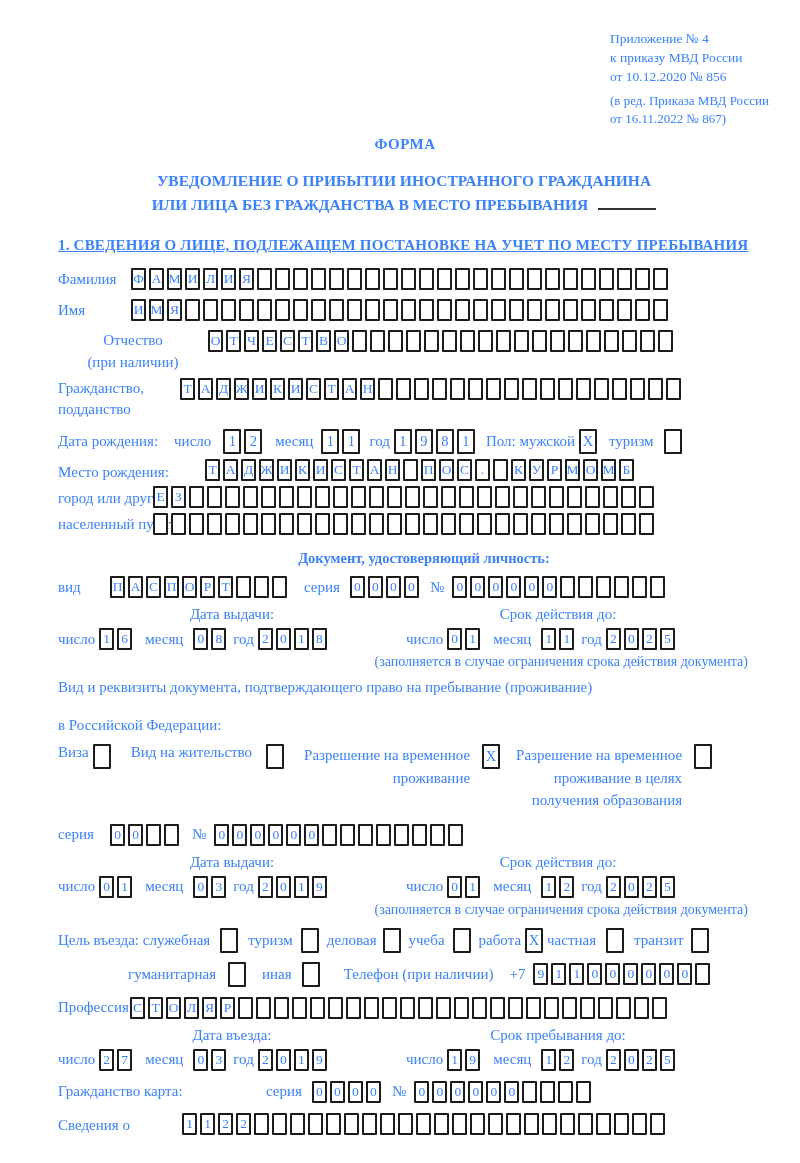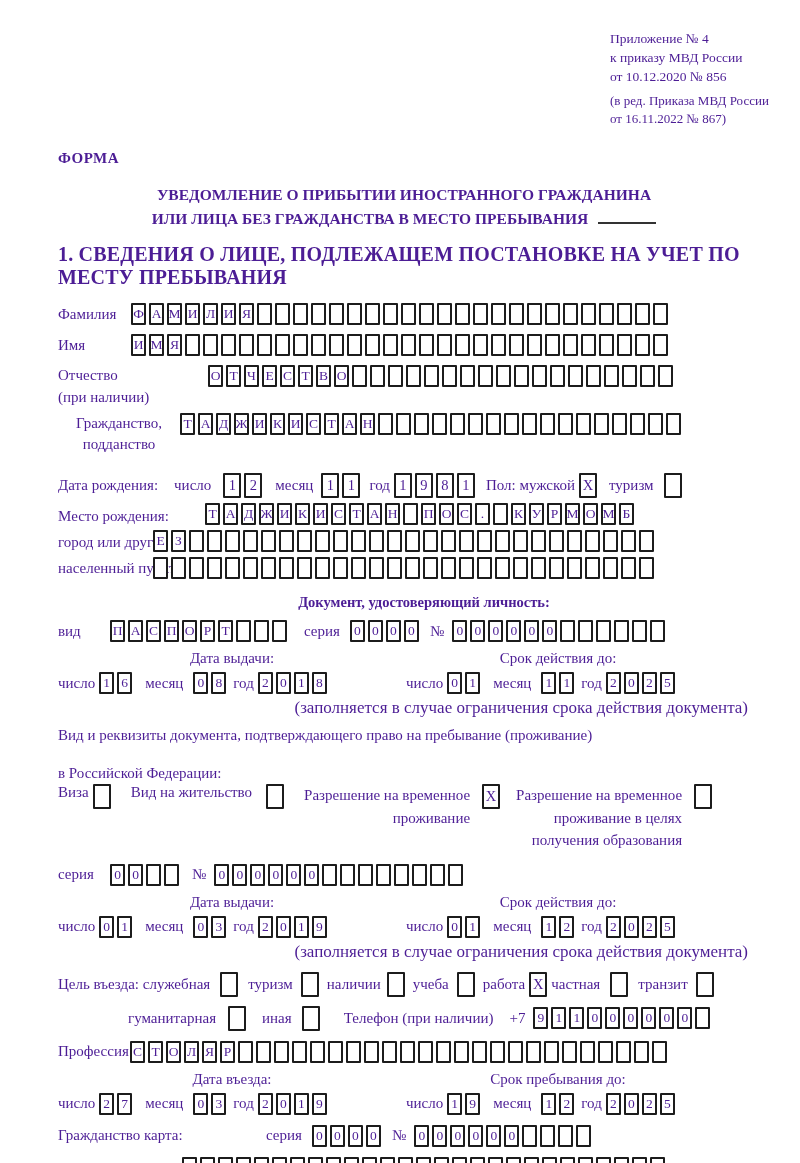--- a/index.html
+++ b/index.html
@@ -1,34 +1,34 @@
 <!DOCTYPE html>
 <html><head>
 <meta charset="utf-8">
 <style>
   * { box-sizing: border-box; margin: 0; padding: 0; }
   html,body { background:#888; }
   .page {
-    width: 800px; height: 1163px; background: #fff; color:#4c1d95;
+    width: 800px; height: 1163px; background: #fff; color:#3b82f6;
     font-family: "Liberation Serif", serif; font-size: 15px;
     padding: 30px 10px 0 58px; position: relative; overflow: hidden;
     margin: 0 auto;
   }
   .hdr-block { margin-left: 552px; width: 215px; font-size: 13.5px; line-height: 1.4; }
   .hdr-block .ed { margin-top: 5px; font-size: 13px; }
-  .forma { text-align: left; padding-right: 38px; font-weight: bold; font-size: 15px; margin-top: 22px; letter-spacing: .5px; }
+  .forma { text-align: center; padding-right: 38px; font-weight: bold; font-size: 15px; margin-top: 8px; letter-spacing: .5px; }
   .title { text-align: center; font-weight: bold; font-size: 15.5px; line-height: 1.55; margin-top: 16px; margin-right: 40px;}
   .blank-line { display:inline-block; width: 58px; border-bottom: 2px solid #333; height: 12px; margin-left: 10px; }
-  .sec-heading { font-weight: bold; font-size: 20px; margin-top: 12px; letter-spacing: .2px; }
+  .sec-heading { font-weight: bold; font-size: 15px; margin-top: 20px; letter-spacing: .2px; text-decoration: underline; }
 
   .line { display: flex; align-items: center; margin-top: 9px; }
   .line.top { align-items: flex-start; }
   .lbl { flex: none; }
   .lbl2 { line-height: 1.45; }
-  .w73 { width: 73px; } .w148 { width: 150px; } .w122 { width: 122px; text-align: center; }
+  .w73 { width: 73px; } .w148 { width: 150px; text-align: center; } .w122 { width: 122px; }
 
   .grid { display: inline-flex; flex: none; }
   .cell {
     width: 15px; height: 22px; border: 2px solid #1c1c1c; margin-right: 3px;
     display: inline-flex; align-items: center; justify-content: center;
     font-size: 13.5px; flex: none; background: #fff; border-radius: 1px;
   }
   .lg .cell, .cell.lg { width: 18px; height: 25px; font-size: 14.5px; }
   .check {
     width: 18px; height: 25px; border: 2px solid #1c1c1c; display: inline-flex;
@@ -43,24 +43,24 @@
   .bp-grids .grid-row { display:flex; margin-bottom: 5px; }
   .bp-grids .r2 { margin-left: -52px; }
   .doc-heading { text-align:center; font-weight:bold; font-size:14.5px; margin-top: 10px; }
 
   .dates { display:flex; margin-top: 8px; }
   .dcol-l { width: 348px; flex:none; }
   .dcol-r { flex: 1; }
   .dhead { text-align:center; margin-bottom: 5px; }
   .dcol-r .dhead { padding-right: 80px; }
   .drow { display:flex; align-items:center; }
-  .note { font-size: 17px; text-align: right; padding-right: 42px; margin-top: 4px; }
+  .note { font-size: 14px; text-align: right; padding-right: 42px; margin-top: 4px; }
   .para { margin-top: 9px; }
 
-  .permits { display:flex; align-items:flex-start; margin-top: 2px; }
+  .permits { display:flex; align-items:flex-start; margin-top: 10px; }
   .pcenter { text-align:right; line-height: 1.5; }
 
   .reps { display:flex; margin-top: 10px; }
   .reps-labels { width: 124px; flex:none; line-height: 25.5px; }
   .reps-grids .grid-row { display:flex; margin-bottom: 6px; }
 </style>
 </head>
 <body>
 
 <div class="page">
@@ -221,21 +221,21 @@
         <span class="cell"></span>
         <span class="cell"></span>
         <span class="cell"></span>
         <span class="cell"></span>
         <span class="cell"></span>
         <span class="cell"></span>
         <span class="cell"></span>
       </span>
   </div>
 
-  <div class="line lg" style="margin-top:17px">
+  <div class="line lg" style="margin-top:8px">
     <span class="lbl">Дата рождения:</span>
     <span class="ml16">число</span>
     <span class="grid ml12">
         <span class="cell">1</span>
         <span class="cell">2</span>
       </span>
     <span class="ml10">месяц</span>
     <span class="grid ml8">
         <span class="cell">1</span>
         <span class="cell">1</span>
@@ -531,21 +531,21 @@
       </div>
     </div>
   </div>
   <div class="note">(заполняется в случае ограничения срока действия документа)</div>
 
   <div class="line" style="margin-top:10px">
     <span>Цель въезда: служебная</span>
     <span class="check ml10"></span>
     <span class="ml10">туризм</span>
     <span class="check ml8"></span>
-    <span class="ml8">наличии</span>
+    <span class="ml8">деловая</span>
     <span class="check ml6"></span>
     <span class="ml8">учеба</span>
     <span class="check ml8"></span>
     <span class="ml8">работа</span>
     <span class="check ml4">X</span>
     <span class="ml4">частная</span>
     <span class="check ml10"></span>
     <span class="ml10">транзит</span>
     <span class="check ml8"></span>
   </div>

